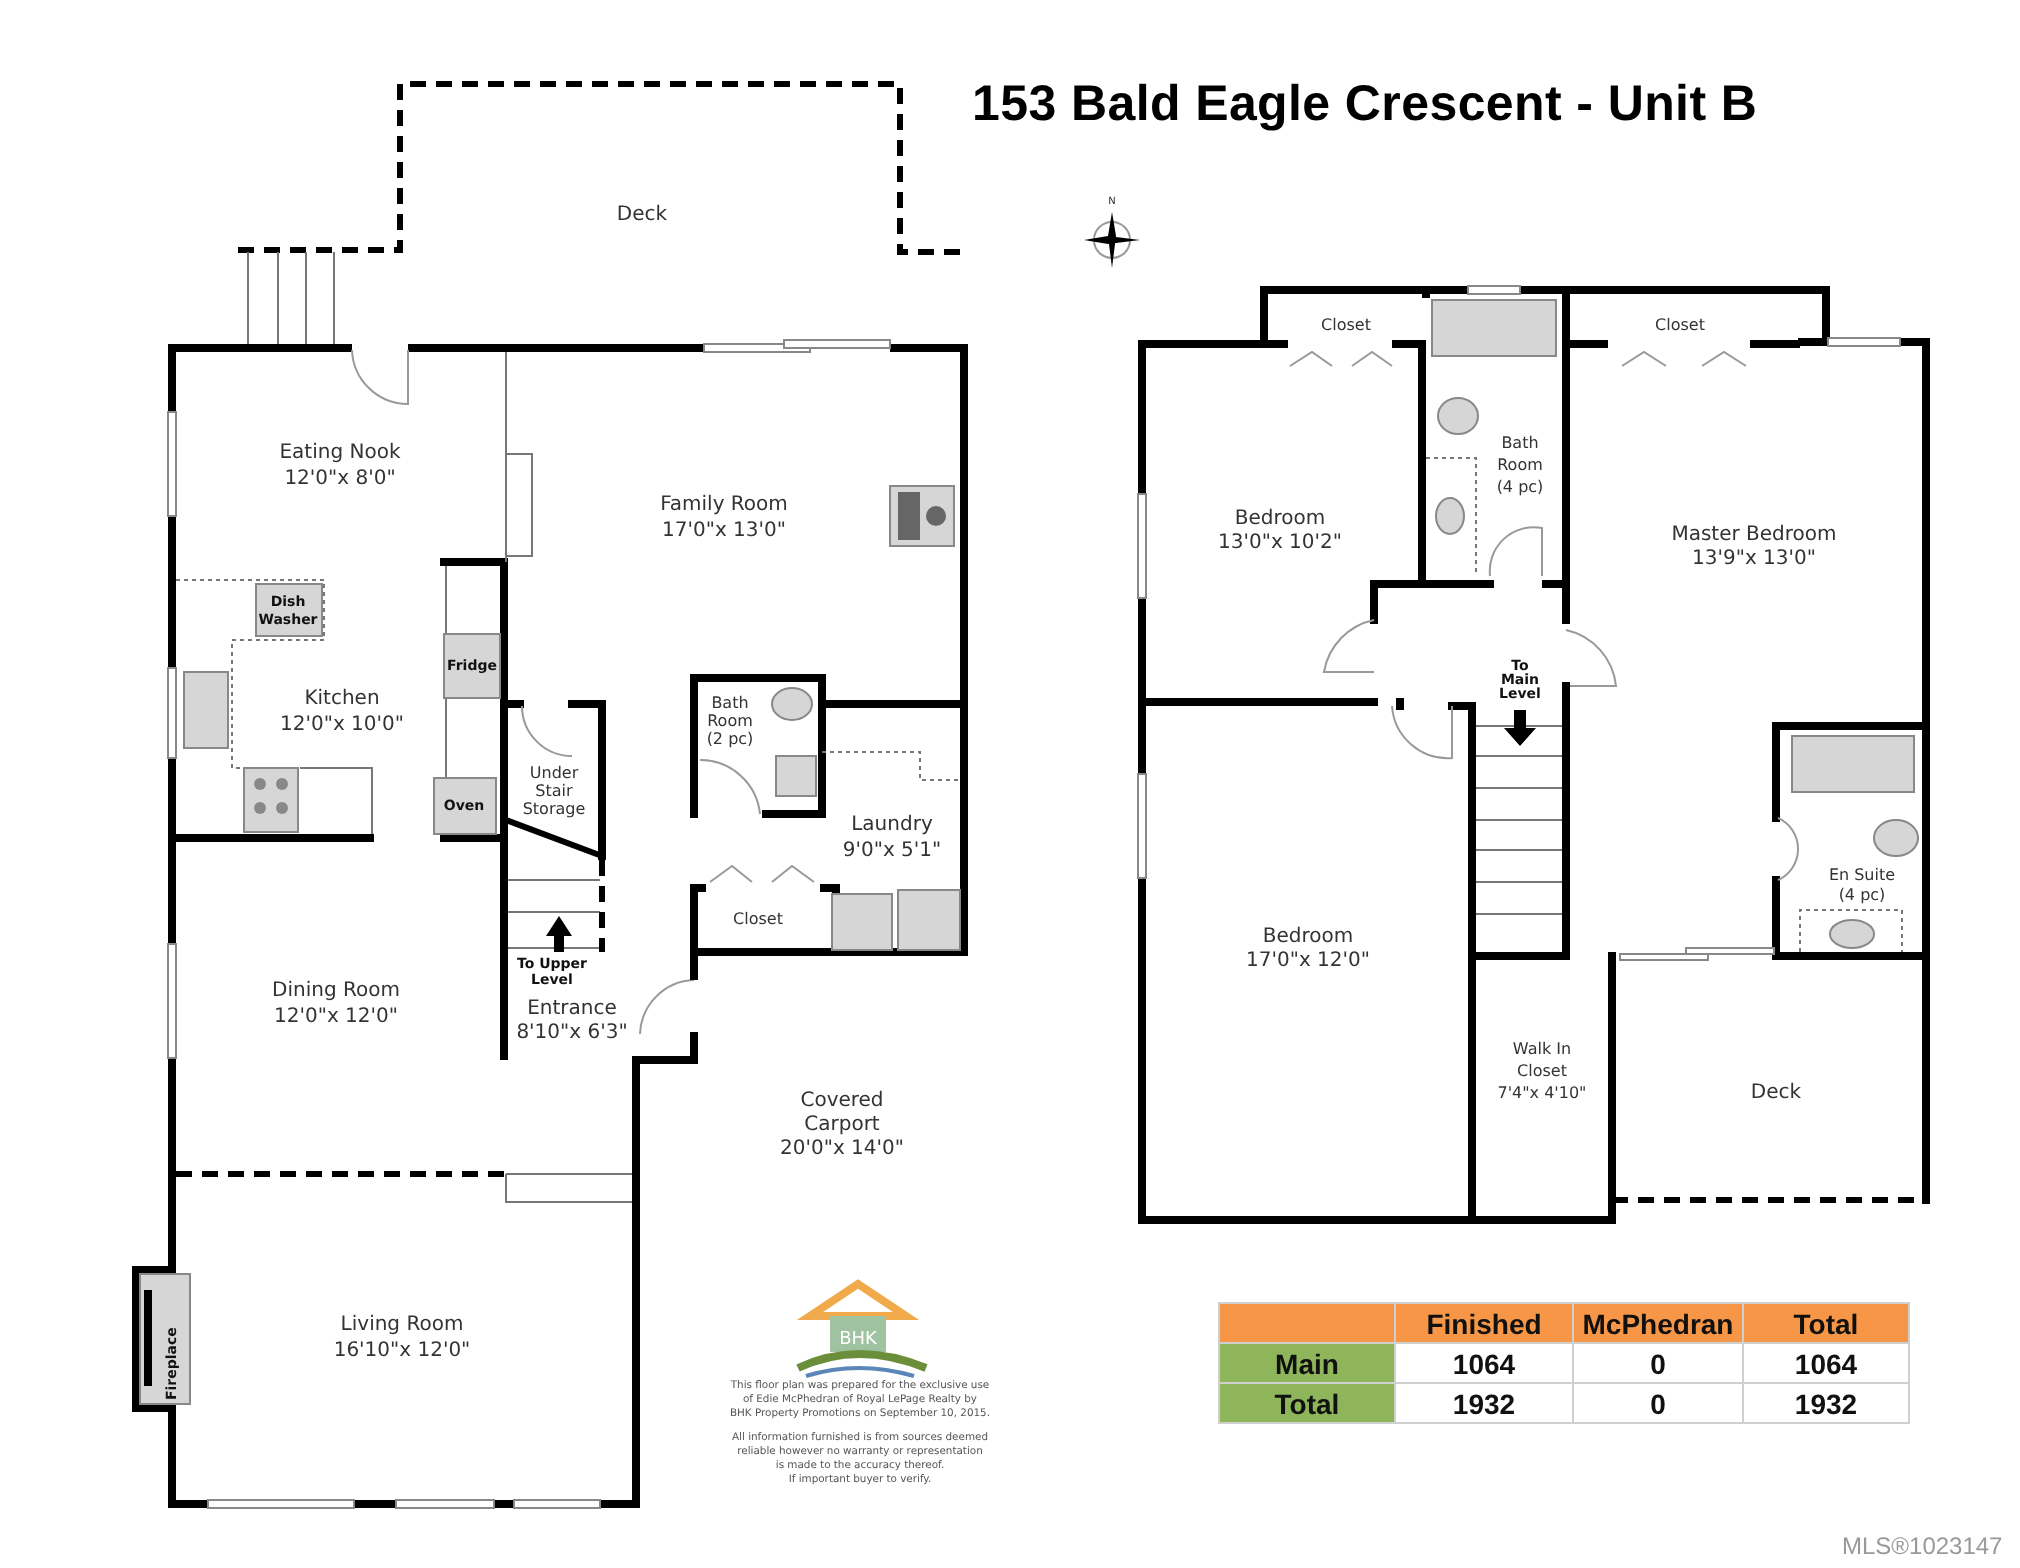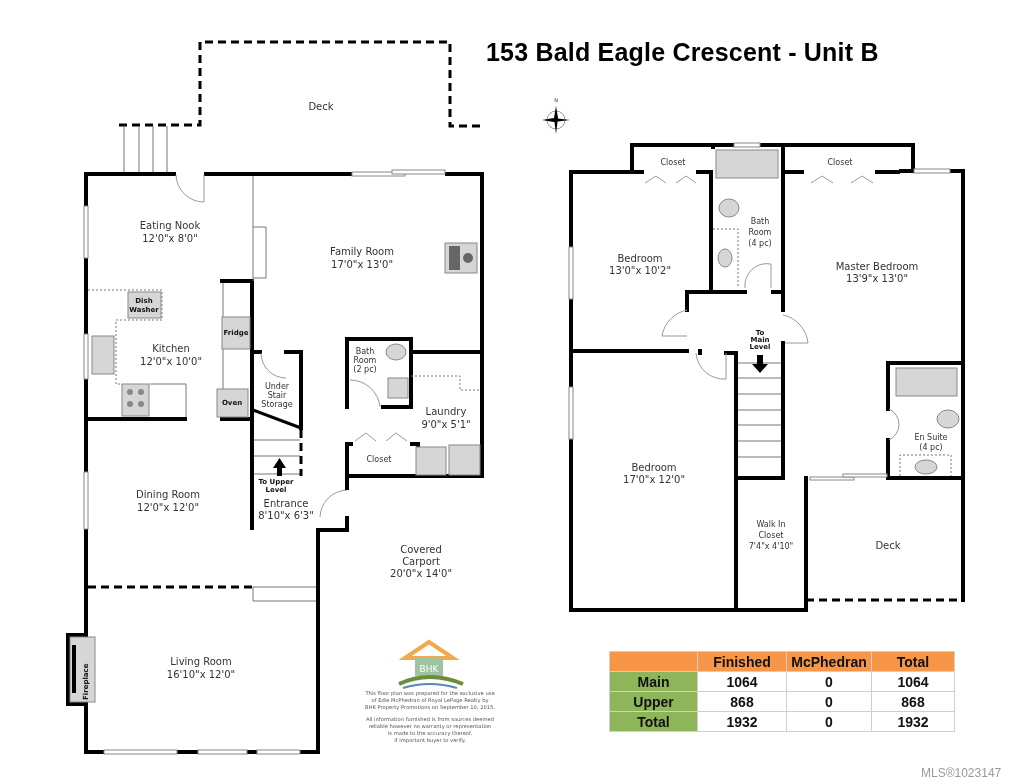--- a/index.html
+++ b/index.html
@@ -254,26 +254,20 @@
     <th class="c2">McPhedran</th>
     <th class="c3">Total</th>
   </tr>
   <tr>
     <td class="rh">Main</td>
     <td>1064</td>
     <td>0</td>
     <td>1064</td>
   </tr>
   <tr>
-    <td class="rh">Upper</td>
-    <td>868</td>
-    <td>0</td>
-    <td>868</td>
-  </tr>
-  <tr>
     <td class="rh">Total</td>
     <td>1932</td>
     <td>0</td>
     <td>1932</td>
   </tr>
 </tbody>
   </table>
 
 <div class="mls">MLS®1023147</div>
 

